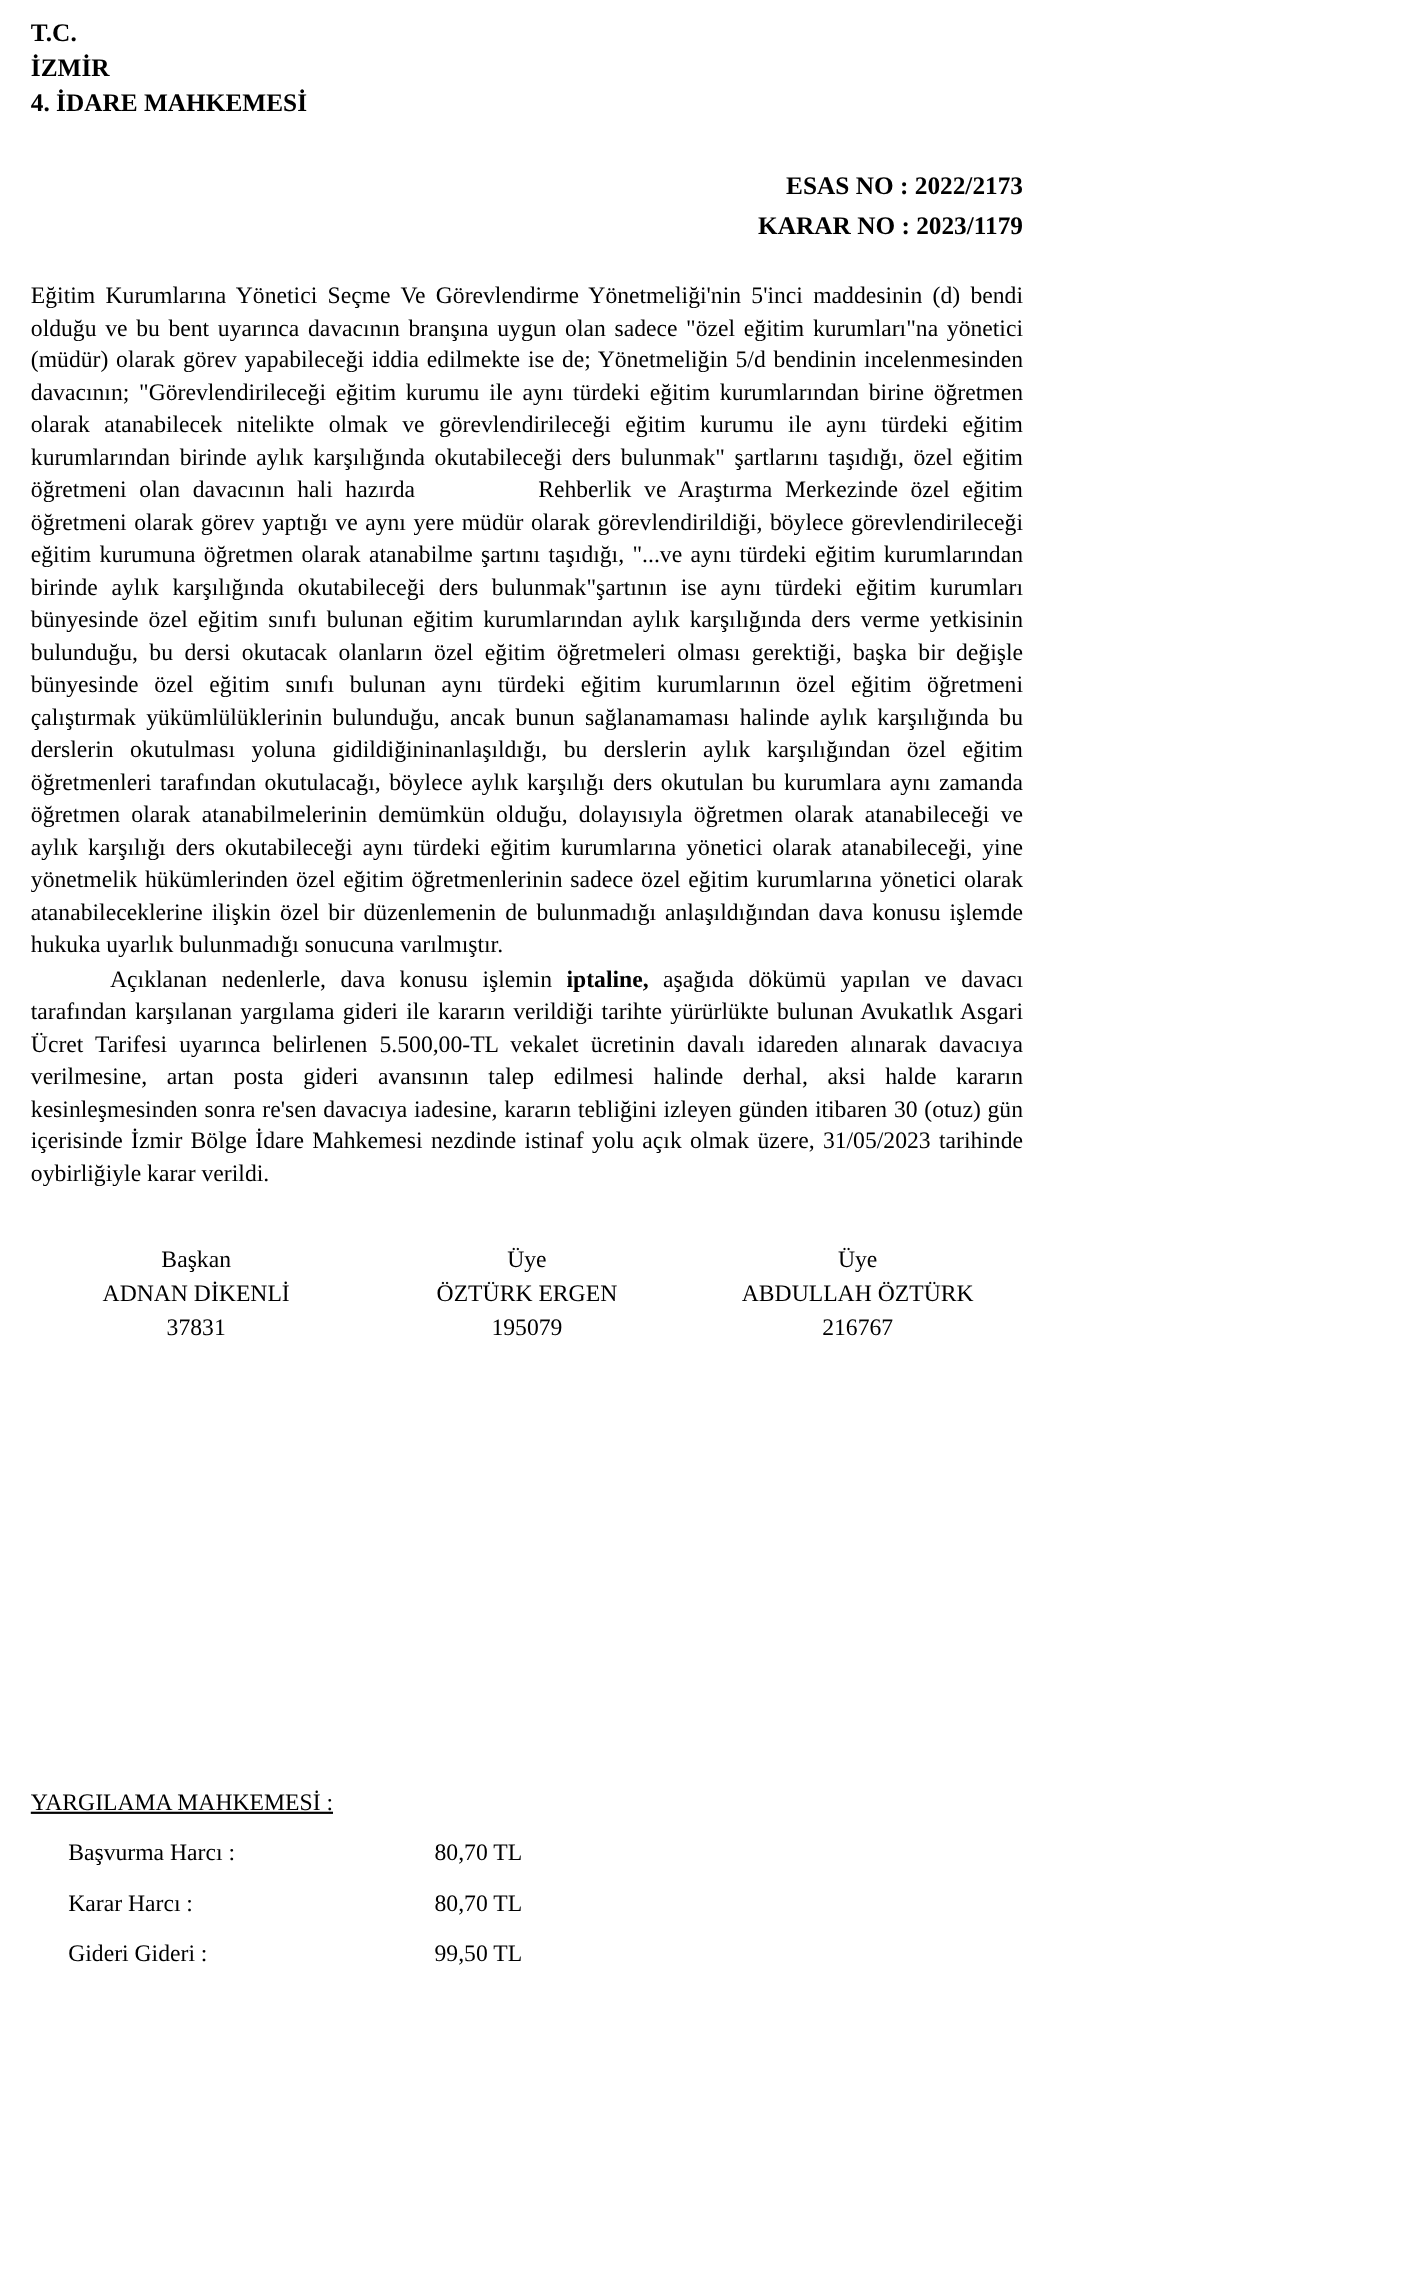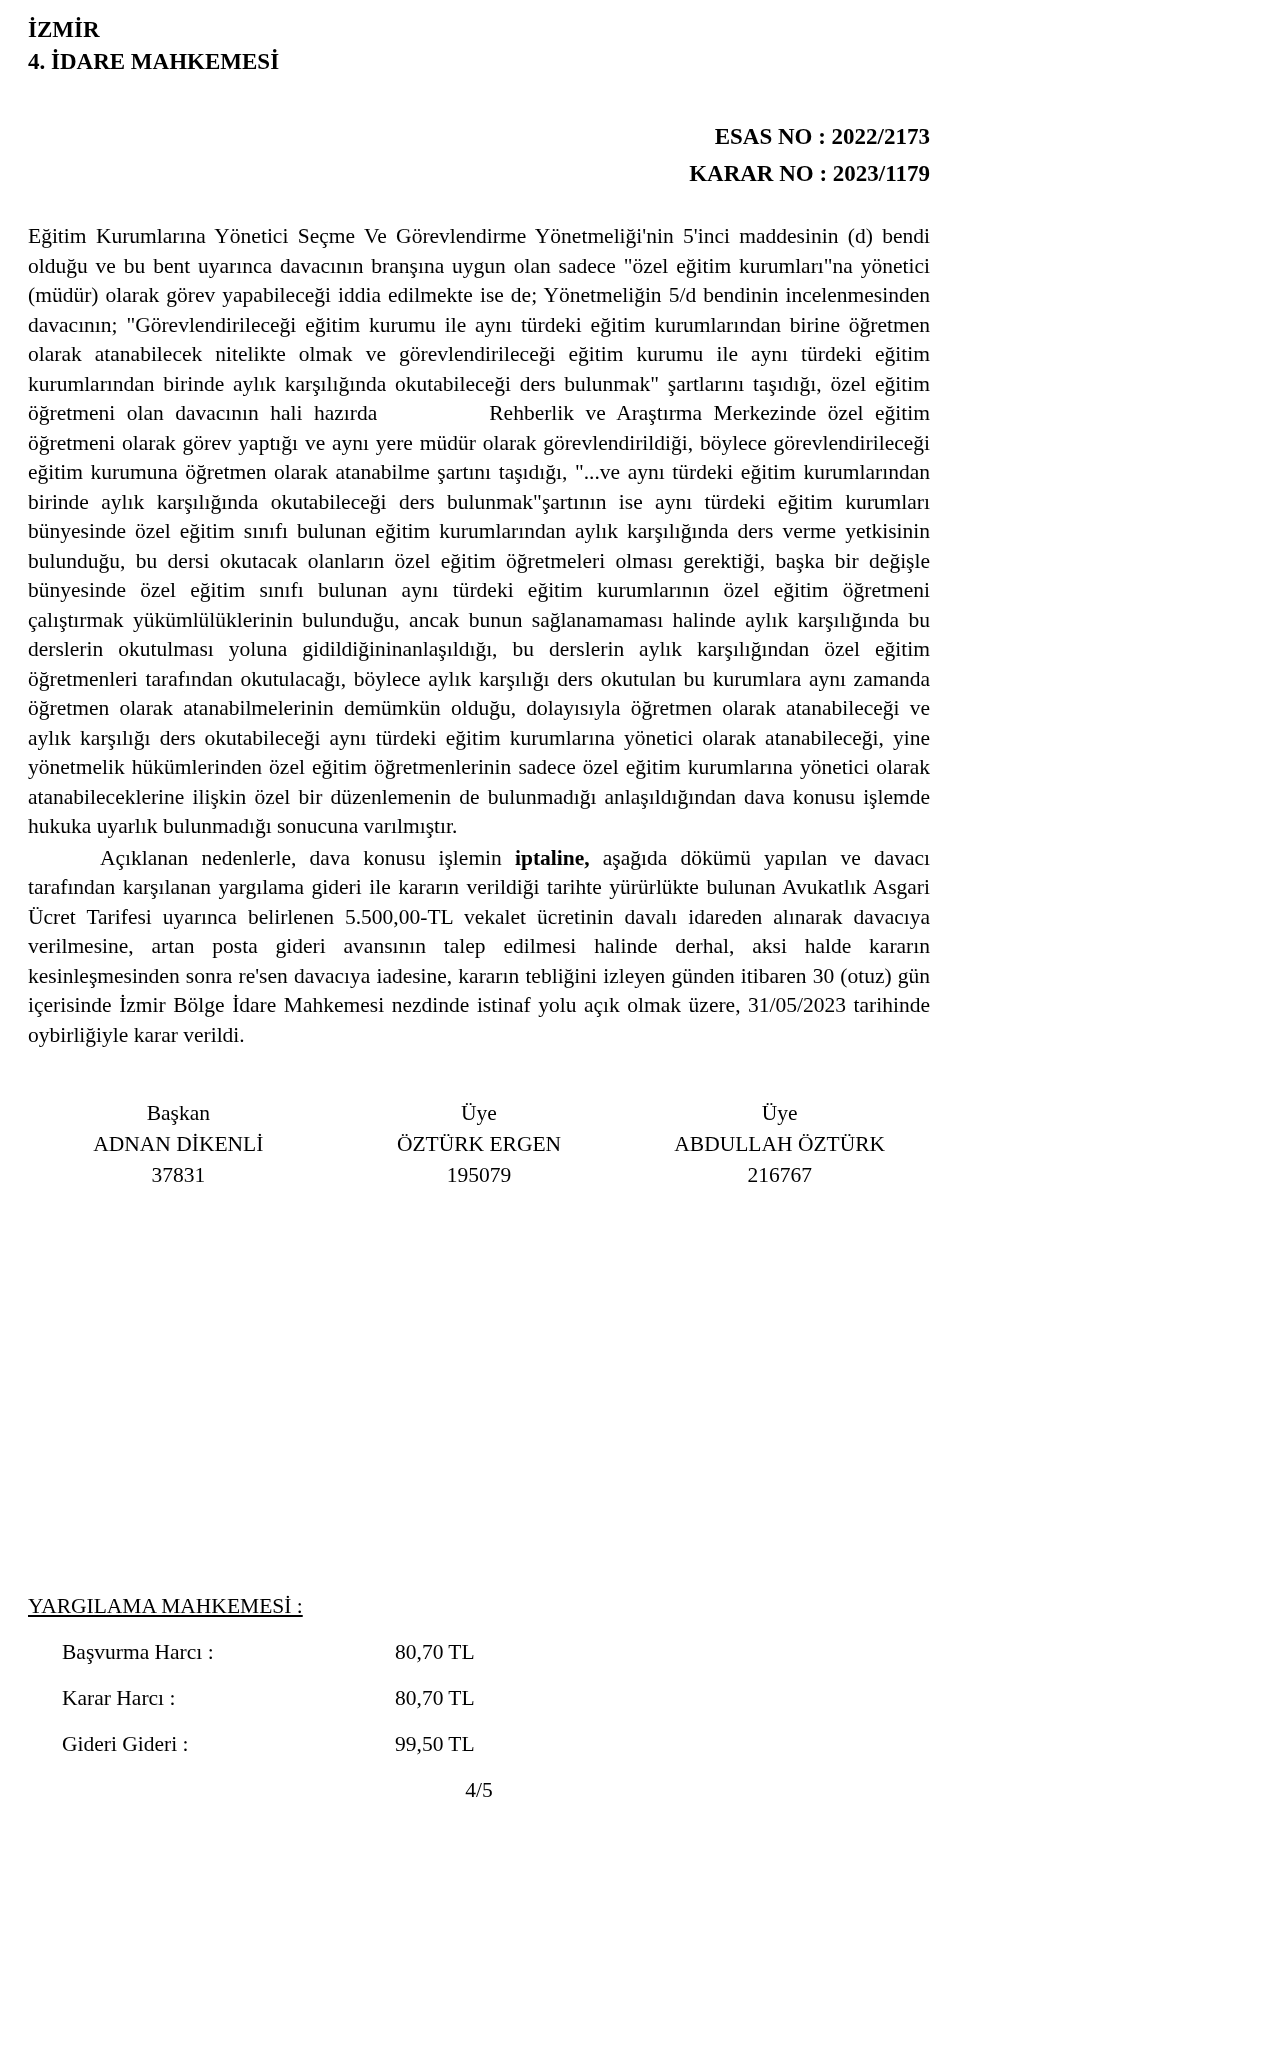--- a/index.html
+++ b/index.html
@@ -40,20 +40,21 @@
 
   .footer { width: 902px; text-align: center; font-size: 21.5px; line-height: 30px; margin-top: 6px; }
 </style>
 </head>
 <body>
 
 <div class="page">
   <div class="content">
 
     <div class="court-header">
+      <div>T.C.</div>
       <div>İZMİR</div>
       <div>4. İDARE MAHKEMESİ</div>
     </div>
 
     <div class="case-no">
       <div>ESAS NO : 2022/2173</div>
       <div>KARAR NO : 2023/1179</div>
     </div>
 
     <div class="body-text">
@@ -88,18 +89,15 @@
       <div class="cost-row">
         <span class="cost-label">Karar Harcı :</span>
         <span class="cost-value">80,70 TL</span>
       </div>
       <div class="cost-row">
         <span class="cost-label">Gideri Gideri :</span>
         <span class="cost-value">99,50 TL</span>
       </div>
     </div>
 
-    <div class="footer">
-      <span>4/5</span>
-    </div>
 
   </div>
 </div>
 
 </body></html>

